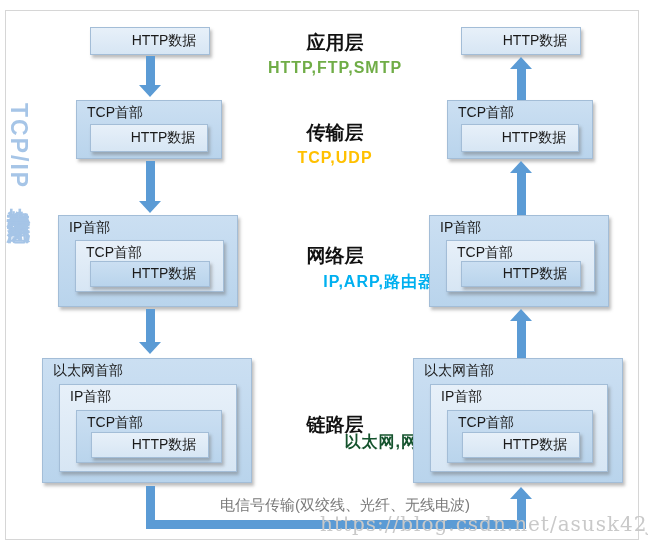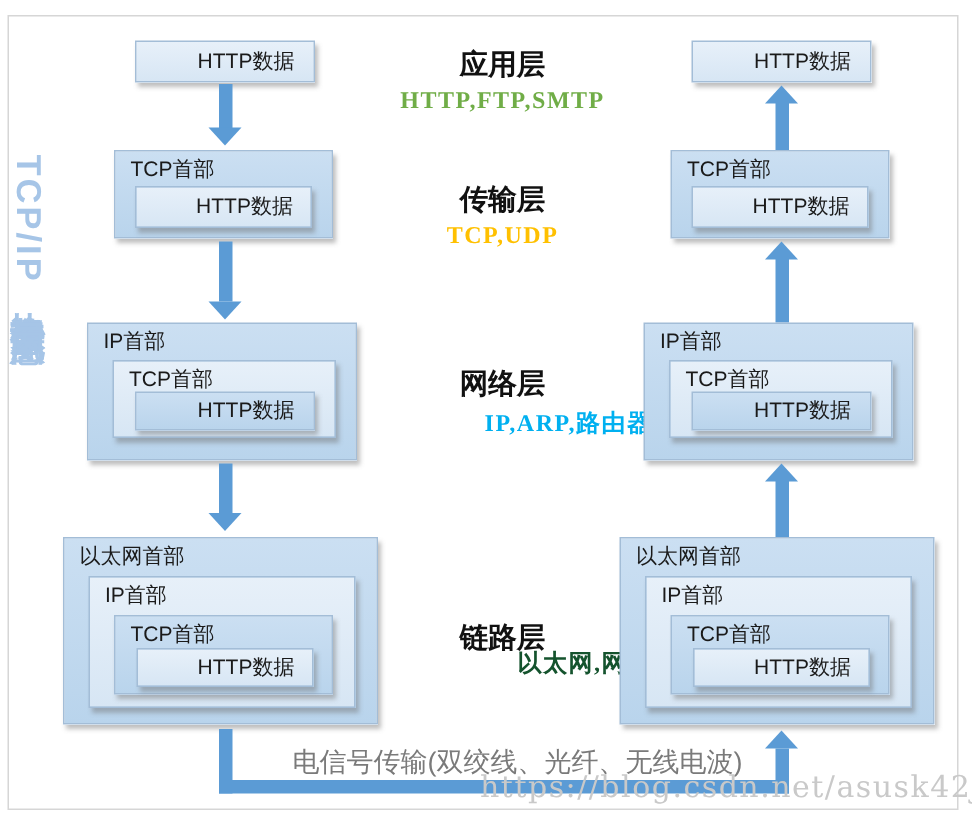--- a/index.html
+++ b/index.html
@@ -20,23 +20,23 @@
   .shaft{position:absolute;width:9px;background:#5b9bd5;}
   .head-down{position:absolute;width:0;height:0;border-left:11px solid transparent;
       border-right:11px solid transparent;border-top:12px solid #5b9bd5;}
   .head-up{position:absolute;width:0;height:0;border-left:11px solid transparent;
       border-right:11px solid transparent;border-bottom:12px solid #5b9bd5;}
   .hbar{position:absolute;height:9px;background:#5b9bd5;}
   .layer-name{position:absolute;left:235px;width:200px;text-align:center;
       font-size:19px;font-weight:bold;color:#111;}
   .layer-protocols{position:absolute;left:235px;width:200px;text-align:center;
       font-size:16px;font-weight:bold;letter-spacing:1px;
-      font-family:Liberation Serif, serif;}
+      font-family:Liberation Sans, sans-serif;}
   .signal-note{position:absolute;left:195px;top:496px;width:300px;text-align:center;
-      font-size:18px;color:#7a7a7a;white-space:nowrap;}
+      font-size:15px;color:#7a7a7a;white-space:nowrap;}
   .watermark{position:absolute;left:320px;top:512px;font-size:20px;color:#c9c9c9;
       font-family:"DejaVu Serif","Liberation Serif",serif;letter-spacing:1px;white-space:nowrap;}
 </style>
 </head>
 <body>
 
 <div class="frame"></div>
 <div class="side-title">TCP/IP协议数据流示意图</div>
 
 <div class="box l" style="left:90px;top:27px;width:120px;height:28px">

